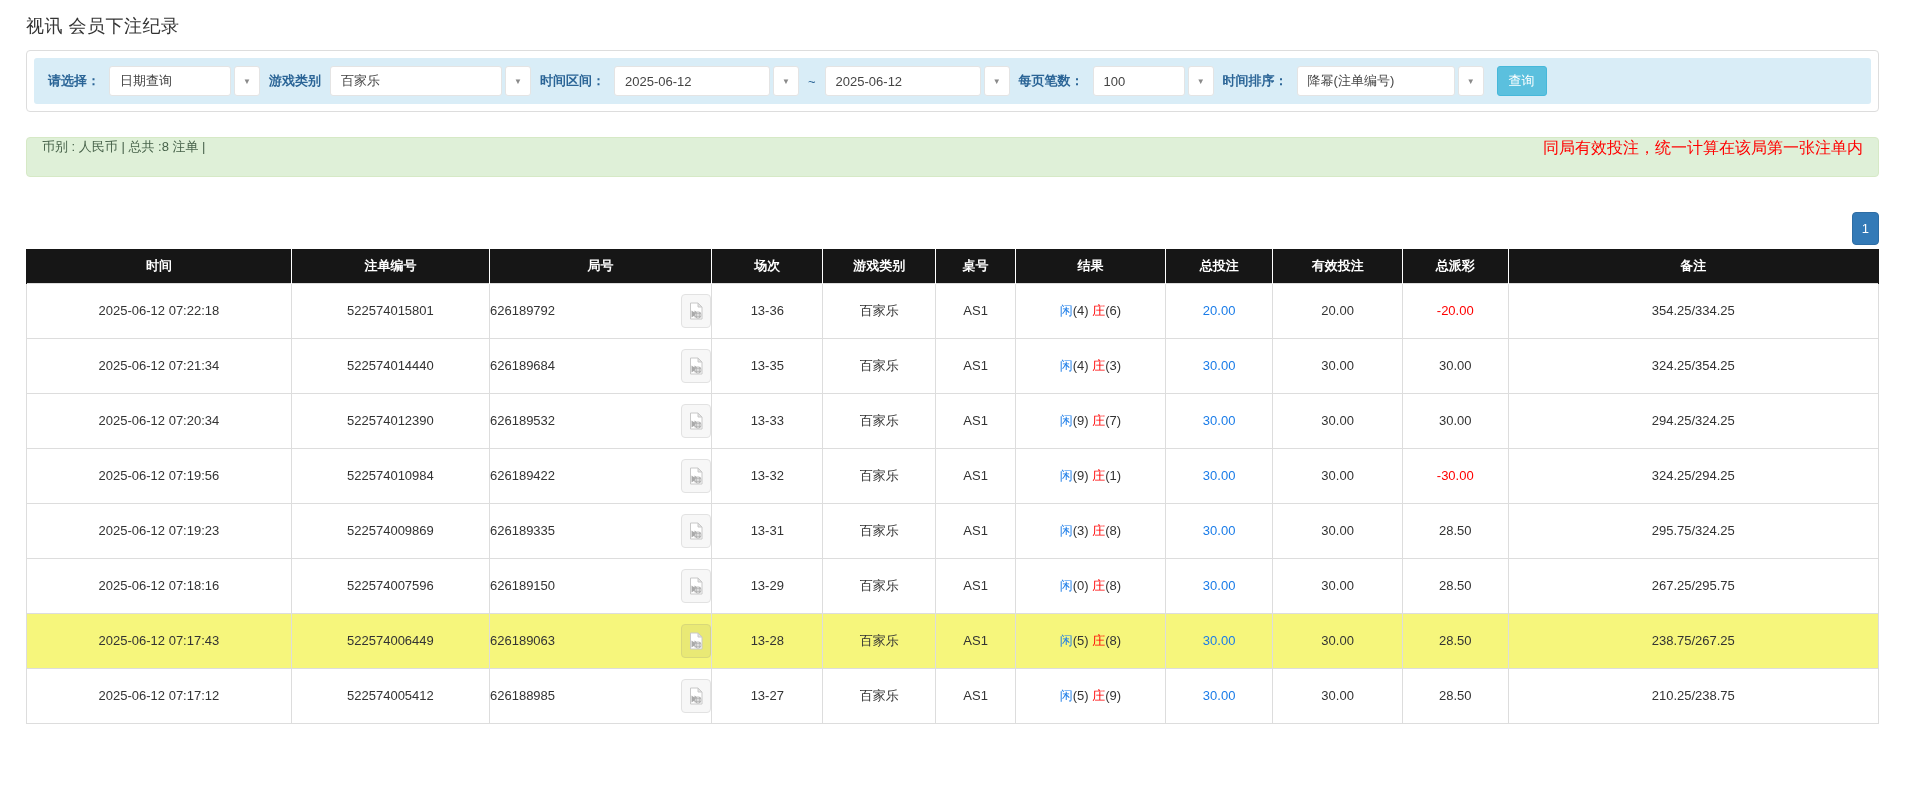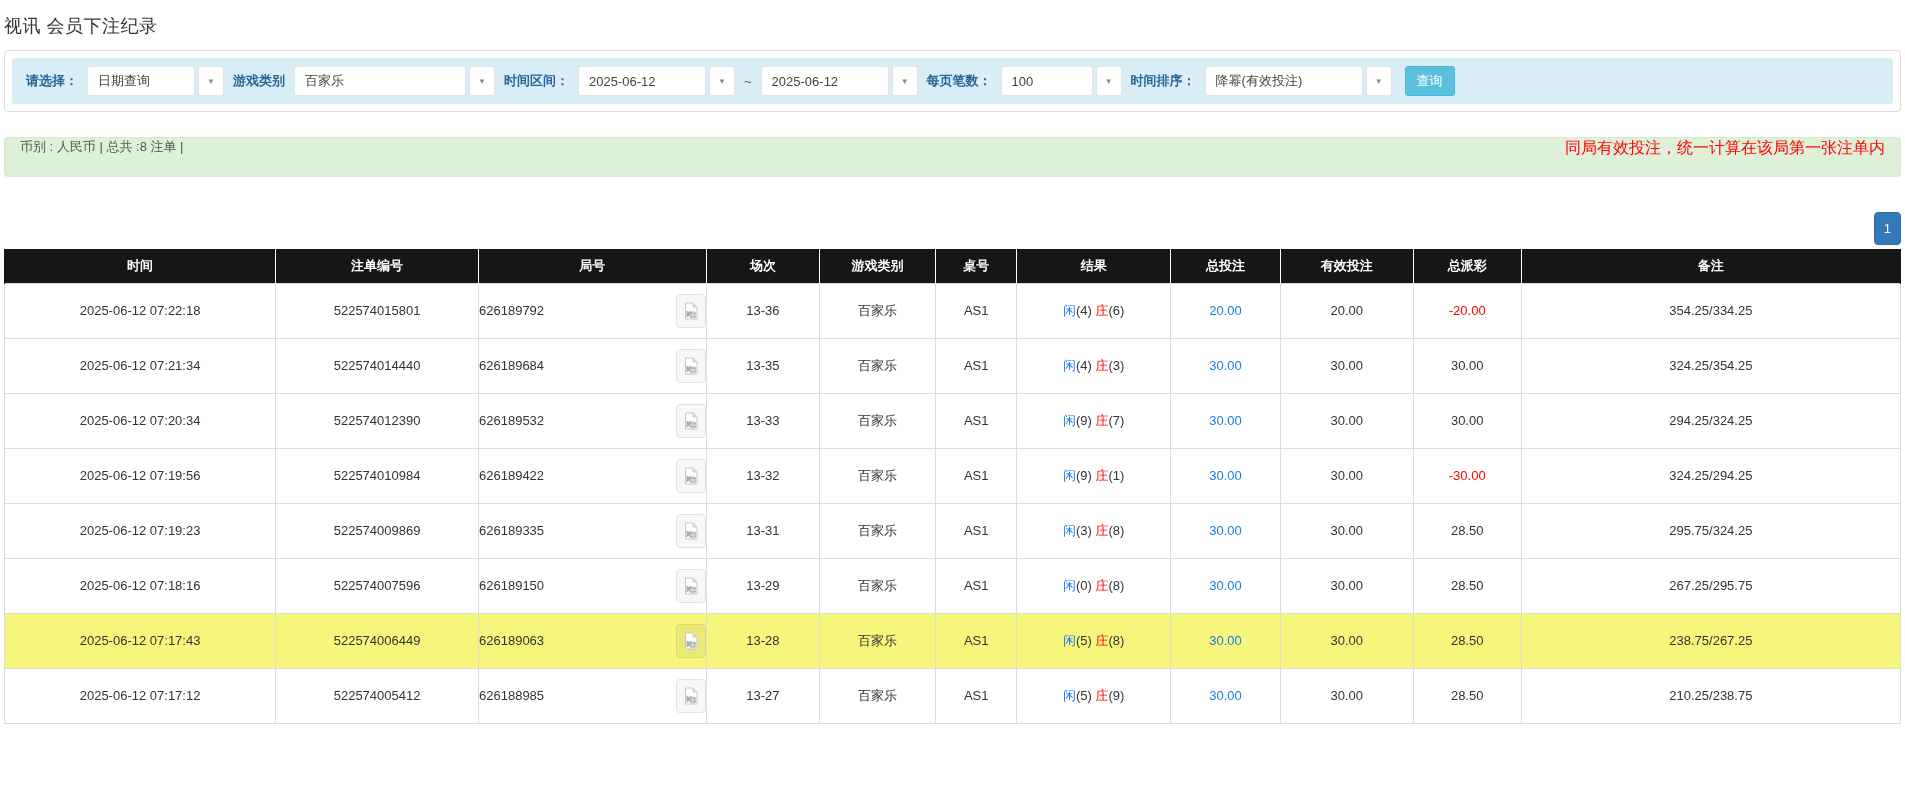--- a/index.html
+++ b/index.html
@@ -1,34 +1,34 @@
 <!DOCTYPE html>
 <html><head>
 <meta charset="utf-8">
 <style>
   * { margin:0; padding:0; box-sizing:border-box; }
   html,body { width:1905px; height:803px; background:#fff; overflow:hidden;
               font-family:"Liberation Sans","DejaVu Sans",sans-serif; font-size:13px; color:#333; }
-  .container { padding:0 4px; }
+  .container { padding:0 26px; }
 
   
   .page-title { font-size:18px; font-weight:500; color:#333; padding:14px 0 12px 0; letter-spacing:.5px; }
 
   
   .filter-panel { border:1px solid #ddd; border-radius:4px; background:#fff; padding:7px; height:62px; }
   .filter-bar { background:#d9edf7; border-radius:3px; height:46px; display:flex; align-items:center;
                 padding:0 14px; gap:9px; white-space:nowrap; }
   .f-label { color:#2a6496; font-weight:bold; font-size:13px; }
   .tilde { color:#2a6496; font-size:13px; }
   .combo { display:flex; align-items:center; gap:3px; height:30px; }
   .combo-text { background:#fff; border:1px solid #e4e4e4; border-radius:3px; height:30px;
                 display:flex; align-items:center; padding:0 10px; font-size:13px; color:#444; }
   .combo-caret { background:#fff; border:1px solid #e4e4e4; border-radius:3px; width:26px; height:30px;
                  display:flex; align-items:center; justify-content:center; color:#8a8a8a; font-size:8px; }
-  .w120 { width:108px; } .w172 { width:172px; } .w128 { width:128px; } .w92 { width:92px; } .w158 { width:158px; }
+  .w120 { width:122px; } .w172 { width:172px; } .w128 { width:156px; } .w92 { width:92px; } .w158 { width:158px; }
   .search-btn { background:#5bc0de; color:#fff; border:1px solid #46b8da; border-radius:3px;
                 height:30px; padding:0 11px; font-size:13px; cursor:pointer; margin-left:4px; }
 
   
   .summary-bar { margin-top:25px; background:#dff0d8; border:1px solid #d6e9c6; border-radius:4px;
                  height:40px; display:flex; justify-content:space-between; padding:0 15px; }
   .summary-left { color:#47624a; font-size:13px; }
   .summary-right { color:#ff0000; font-size:16px; }
 
   
@@ -85,21 +85,21 @@
       </div>
 
       <span class="f-label">每页笔数：</span>
       <div class="combo">
         <span class="combo-text w92">100</span>
         <span class="combo-caret">▼</span>
       </div>
 
       <span class="f-label">时间排序：</span>
       <div class="combo">
-        <span class="combo-text w158">降幂(有效投注)</span>
+        <span class="combo-text w158">降幂(注单编号)</span>
         <span class="combo-caret">▼</span>
       </div>
 
       <button class="search-btn">查询</button>
     </div>
   </div>
 
   <div class="summary-bar">
     <span class="summary-left">币别 : 人民币 | 总共 :8 注单 |</span>
     <span class="summary-right">同局有效投注，统一计算在该局第一张注单内</span>

